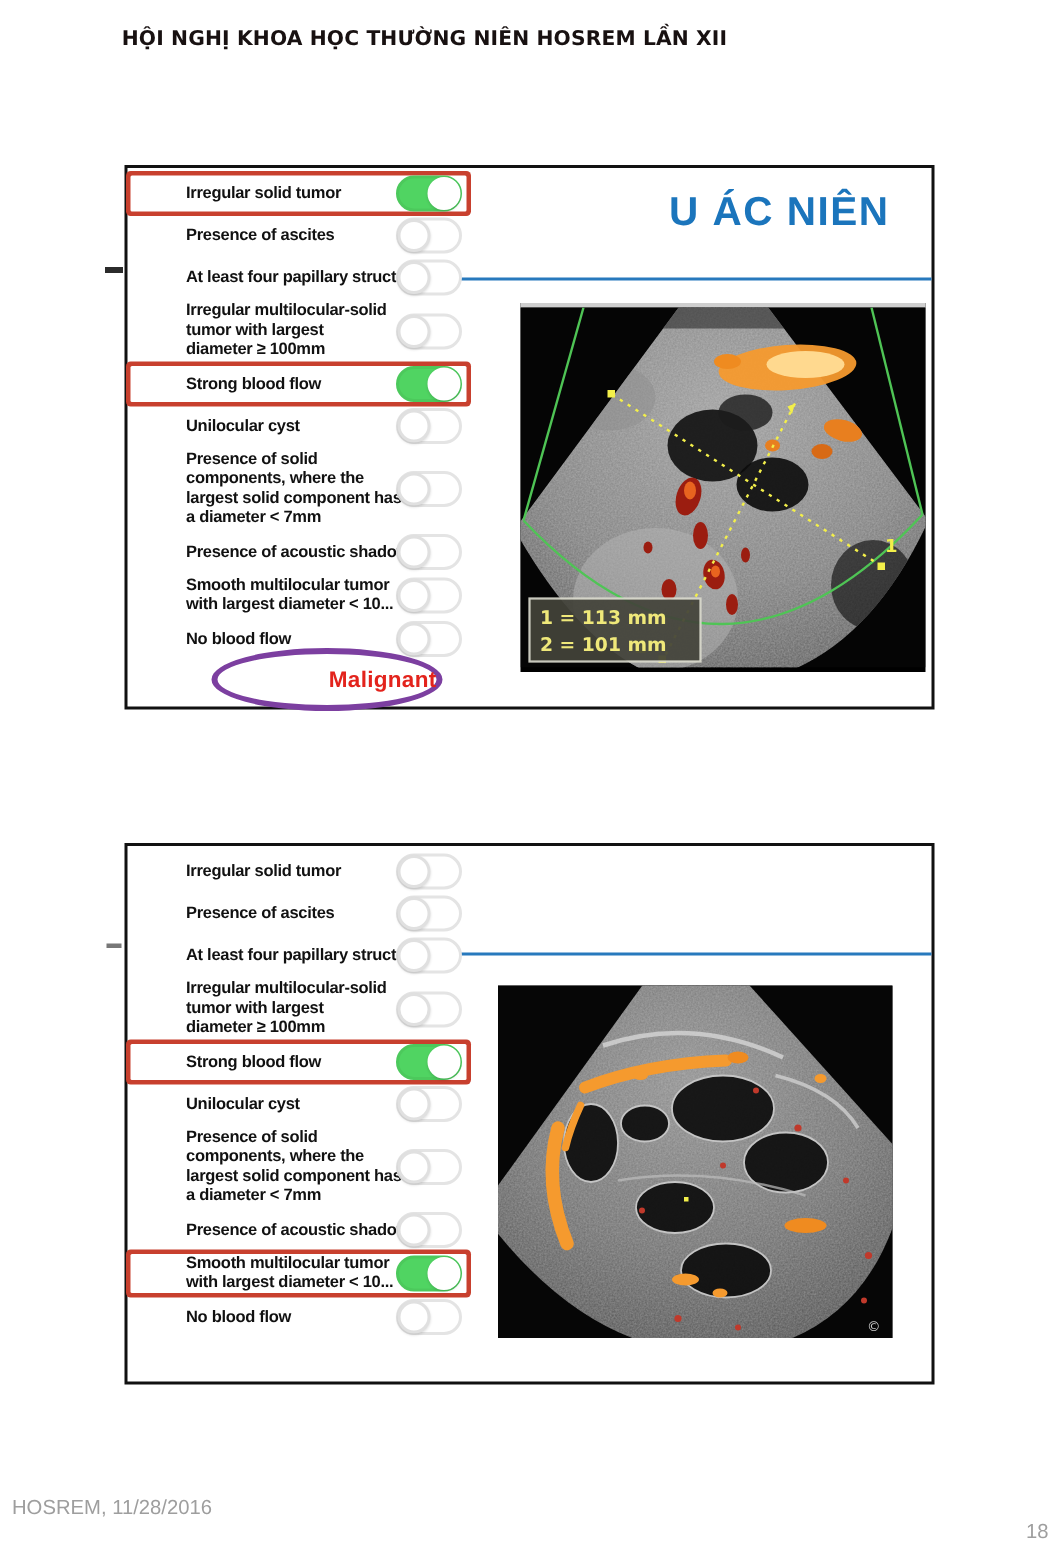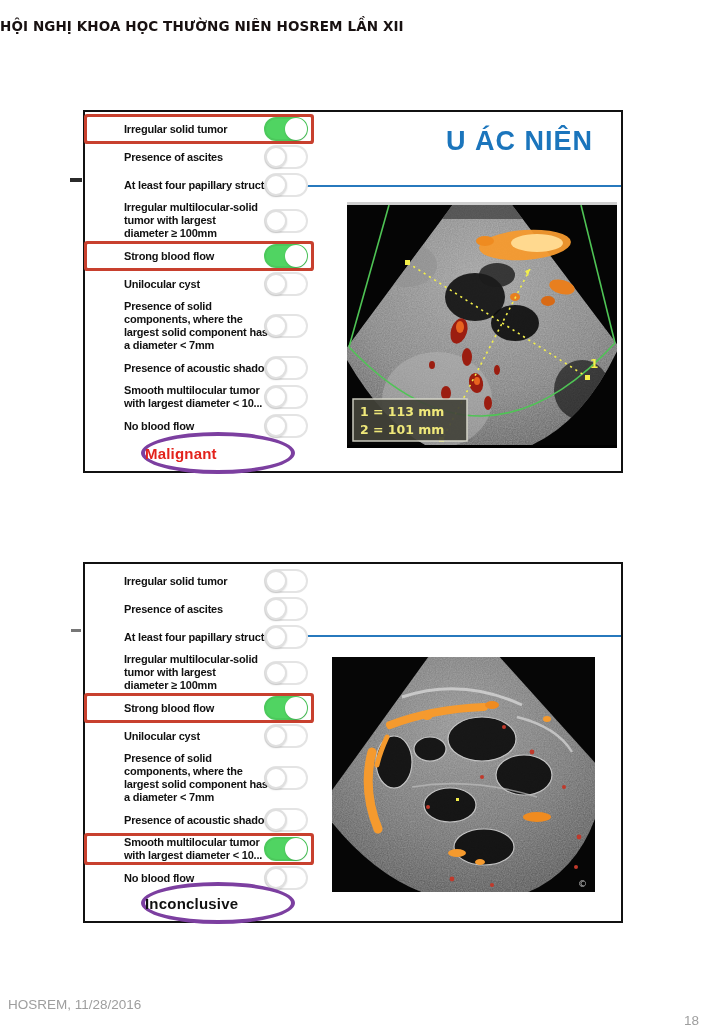--- a/index.html
+++ b/index.html
@@ -1,21 +1,21 @@
 <!DOCTYPE html>
 <html><head>
 <meta charset="utf-8">
 <style>
   html,body{margin:0;padding:0;}
   body{
     width:707px;height:1036px;position:relative;background:#ffffff;
     font-family:"Liberation Sans","DejaVu Sans",sans-serif;overflow:hidden;
   }
   
-  .hdr{position:absolute;top:18px;left:0;width:566px;text-align:left;}
+  .hdr{position:absolute;top:18px;left:0;width:566px;text-align:center;}
   .hdr-title{
     font-family:"DejaVu Sans",sans-serif;font-size:13.5px;font-weight:700;
     color:#181111;letter-spacing:.1px;
   }
   .hdr-sub{
     font-family:"DejaVu Sans",sans-serif;font-size:13px;font-weight:700;
     color:#a9a9a9;margin-top:6px;
   }
   
   .panel{position:absolute;left:83px;width:540px;border:2px solid #111;background:#fff;box-sizing:border-box;}
@@ -49,21 +49,21 @@
     position:absolute;left:-1px;top:-1px;width:22px;height:22px;border-radius:50%;
     background:#fff;border:2px solid #e0e0e0;box-sizing:border-box;
     box-shadow:0 1px 2px rgba(0,0,0,.15);
   }
   .toggle.on{background:#50d462;border-color:#4cc95c;}
   .toggle.on .knob{left:auto;right:-1px;border-color:#fff;}
   
   .result{
     position:absolute;left:56px;bottom:-3px;width:146px;height:34px;
     border:4px solid #7c3fa0;border-radius:50%;
-    display:flex;align-items:center;justify-content:flex-start;background:transparent;
+    display:flex;align-items:center;justify-content:flex-end;background:transparent;
   }
   .result span{font-size:15px;font-weight:700;letter-spacing:.2px;}
   
   .us{position:absolute;background:#000;}
   .p0 .us{left:262px;top:90px;width:270px;height:243px;border-top:3px solid #cfcfcf;}
   .p1 .us{left:247px;top:93px;width:263px;height:235px;}
   .us svg{display:block;}
   
   .ftr{position:absolute;bottom:8px;left:0;width:707px;color:#9e9e9e;font-size:13.5px;}
   .ftr .l{position:absolute;left:8px;bottom:16px;}
@@ -360,21 +360,18 @@
         <circle cx="160" cy="228" r="2"></circle>
           <circle cx="247" cy="180" r="2.4"></circle>
         <circle cx="244" cy="210" r="2"></circle>
           <circle cx="90,">0</circle>
       </g>
       <rect x="124" y="141" width="3" height="3" fill="#f3ef4a"></rect>
       <text x="246" y="230" fill="#cccccc" font-size="9" font-family="DejaVu Sans, sans-serif">©</text>
     </svg>
   </div>
 
-  <div class="result">
-    <span style="color: rgb(17, 17, 17);">Inconclusive</span>
-  </div>
 </div>
 
 <div class="ftr">
   <span class="l">HOSREM, 11/28/2016</span>
   <span class="r">18</span>
 </div>
 
 </body></html>

